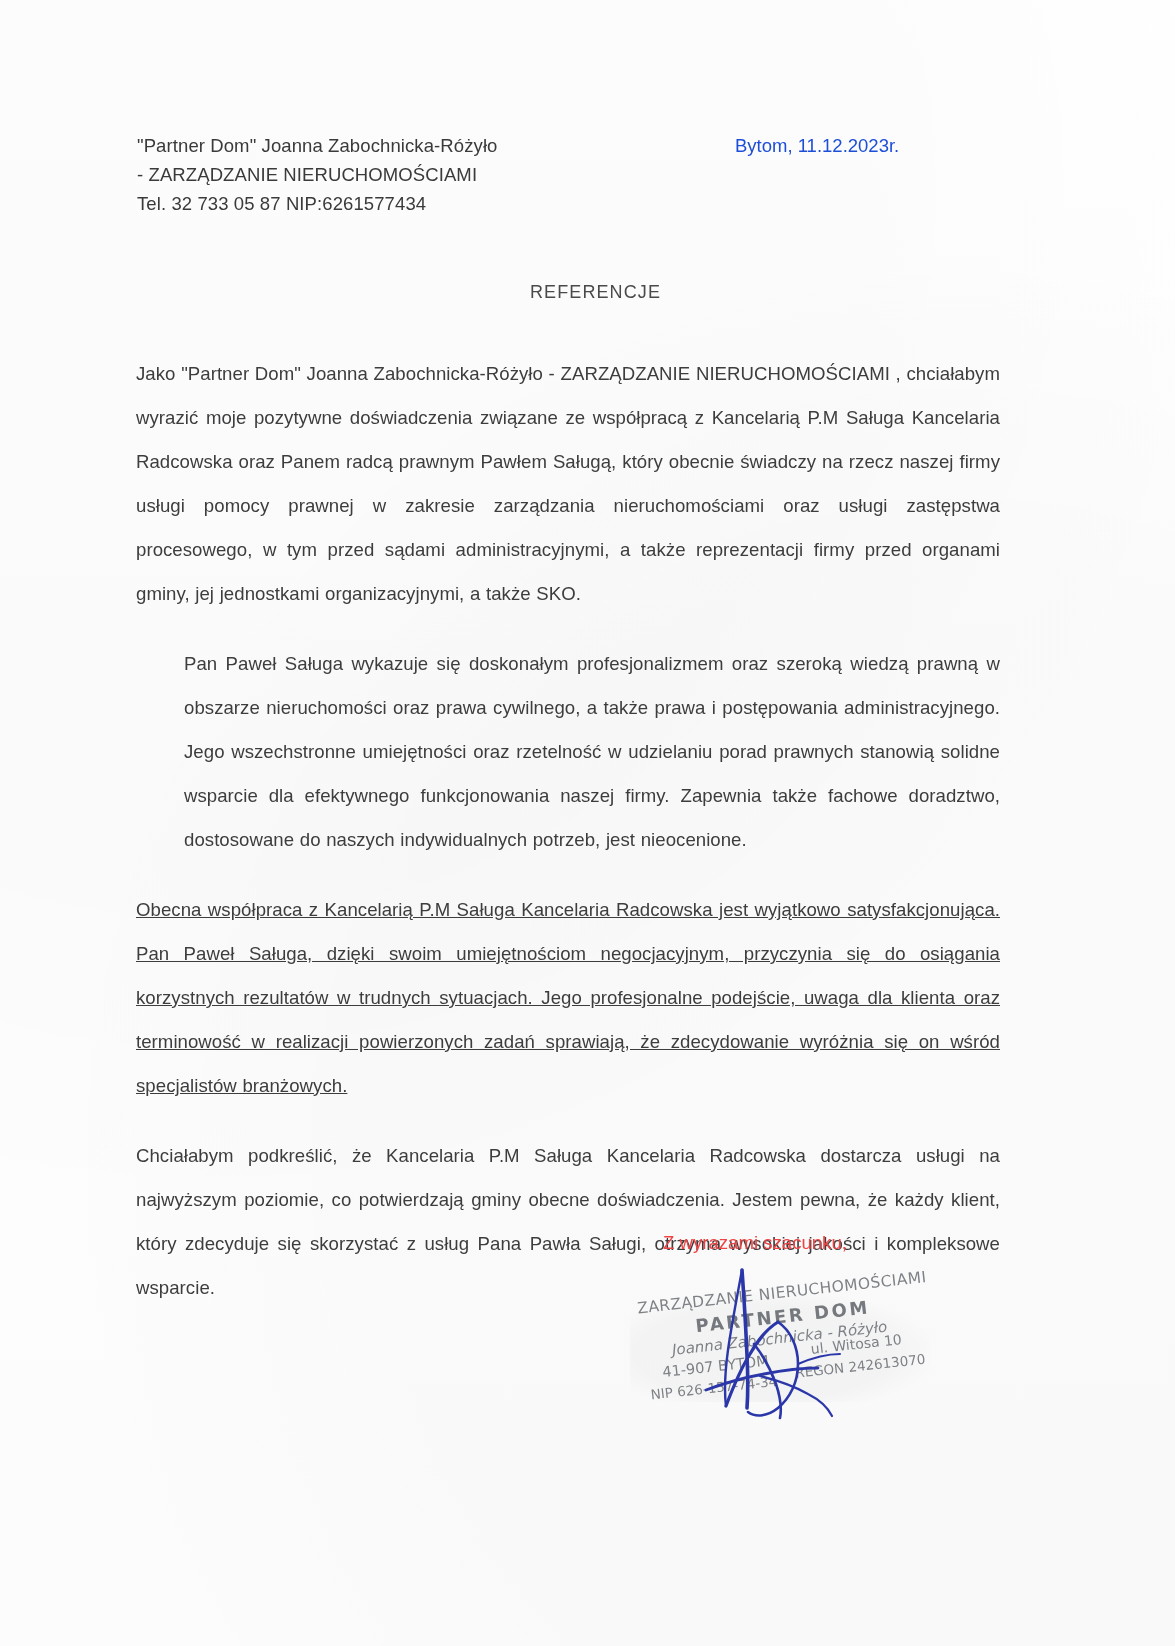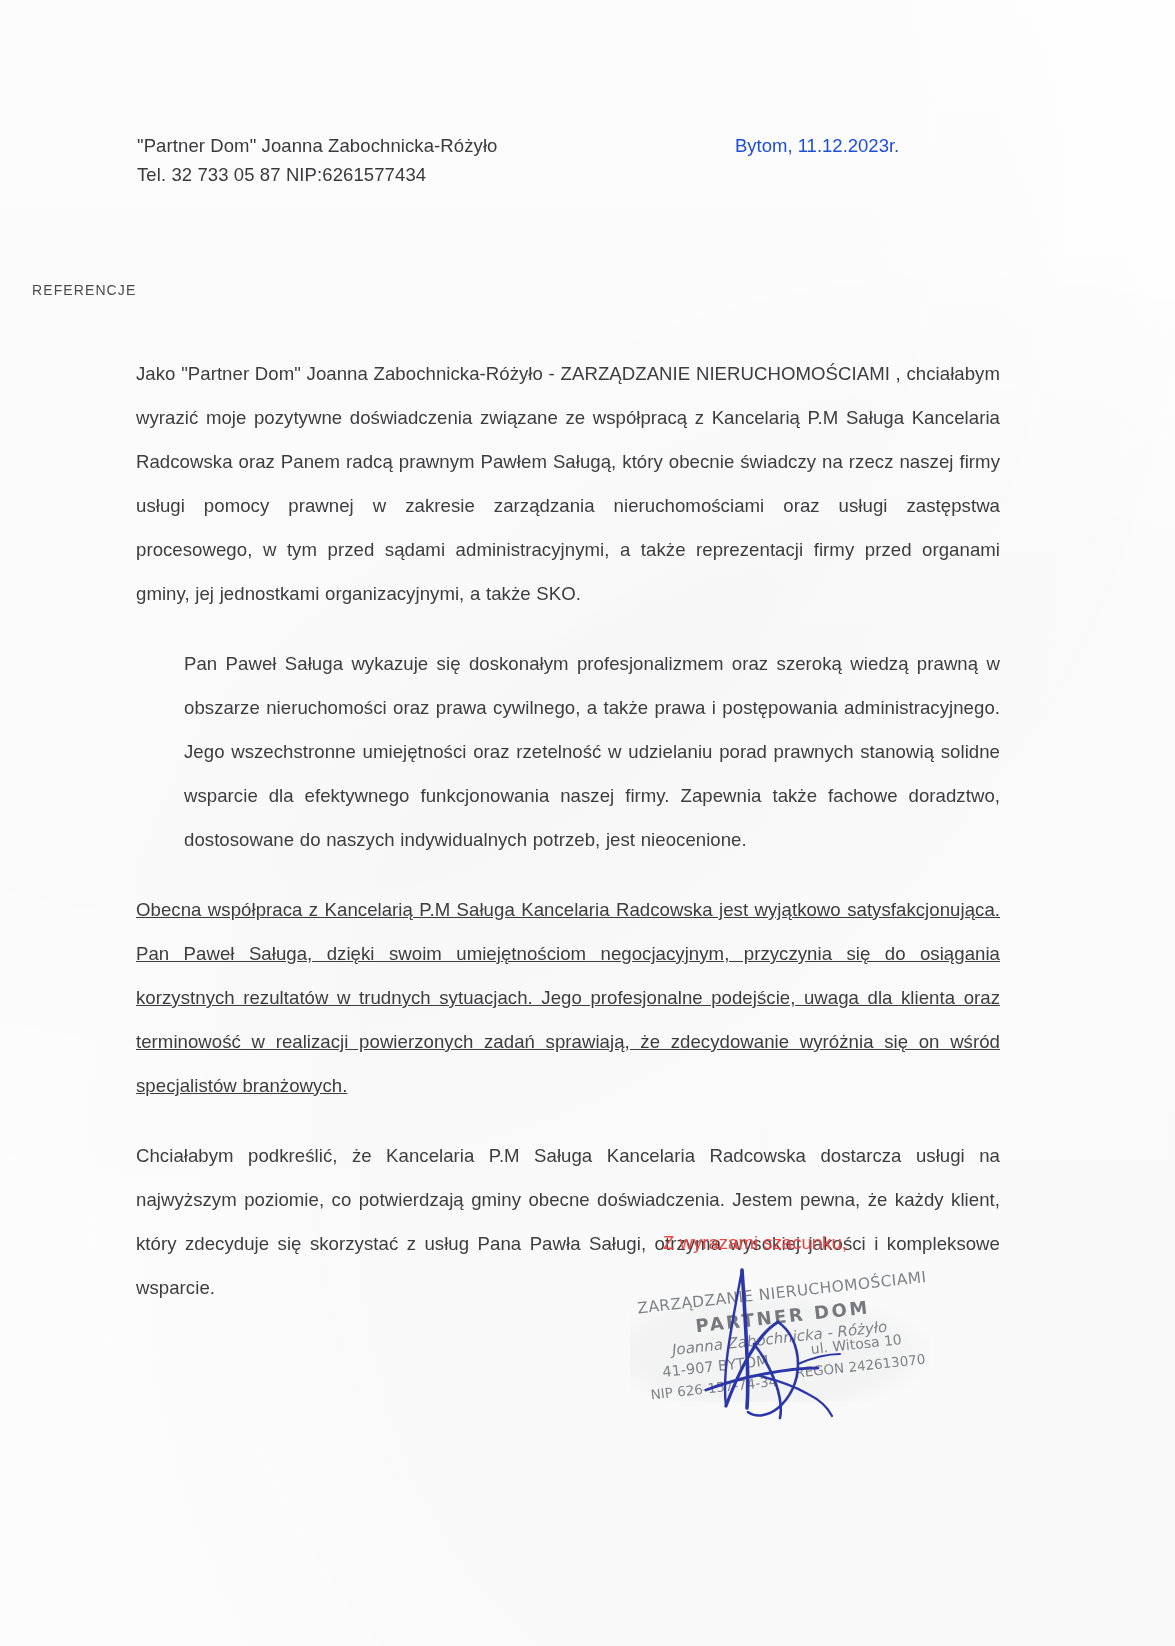--- a/index.html
+++ b/index.html
@@ -56,25 +56,25 @@
     color: #1d4ed8;
     white-space: nowrap;
   }
 
   
   .doc-title {
     position: absolute;
     left: 0;
     top: 282px;
     width: 1175px;
-    text-align: left;
-    font-size: 14px;
+    text-align: center;
+    font-size: 18px;
     letter-spacing: 1.1px;
     color: #4a4a4c;
-    padding-left: 32px;
+    padding-left: 16px;
     box-sizing: border-box;
   }
 
   
   .body-wrap {
     position: absolute;
     left: 136px;
     top: 352px;
     width: 864px;
   }
@@ -186,20 +186,21 @@
   }
 </style>
 </head>
 <body>
 
 <div class="page">
   <div class="content">
 
     <div class="letterhead">
       <div class="ln">"Partner Dom" Joanna Zabochnicka-Różyło</div>
+      <div class="ln">- ZARZĄDZANIE NIERUCHOMOŚCIAMI</div>
       <div class="ln">Tel. 32 733 05 87  NIP:6261577434</div>
     </div>
 
     <div class="date">Bytom, 11.12.2023r.</div>
 
     <div class="doc-title">REFERENCJE</div>
 
     <div class="body-wrap">
       <p class="para p1">Jako "Partner Dom" Joanna Zabochnicka-Różyło - ZARZĄDZANIE NIERUCHOMOŚCIAMI , chciałabym wyrazić moje pozytywne doświadczenia związane ze współpracą z Kancelarią P.M Saługa Kancelaria Radcowska oraz Panem radcą prawnym Pawłem Saługą, który obecnie świadczy na rzecz  naszej firmy usługi pomocy prawnej w zakresie zarządzania nieruchomościami oraz usługi zastępstwa procesowego, w tym przed sądami administracyjnymi, a także reprezentacji firmy przed organami gminy, jej jednostkami organizacyjnymi, a także SKO.</p>
       <p class="para p2">Pan Paweł Saługa wykazuje się doskonałym profesjonalizmem oraz szeroką wiedzą prawną w obszarze nieruchomości oraz prawa cywilnego, a także prawa i postępowania administracyjnego. Jego wszechstronne umiejętności oraz rzetelność w udzielaniu porad prawnych stanowią solidne wsparcie dla efektywnego funkcjonowania naszej firmy. Zapewnia także fachowe doradztwo, dostosowane do naszych indywidualnych potrzeb, jest nieocenione.</p>

